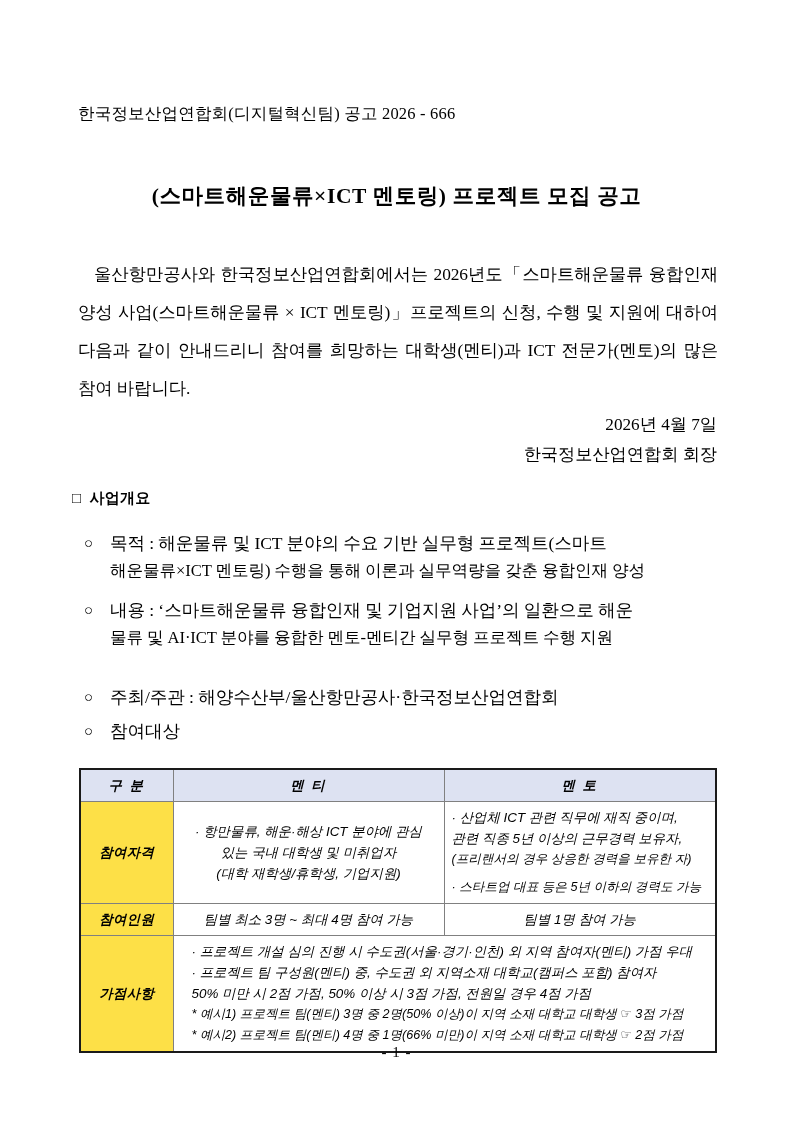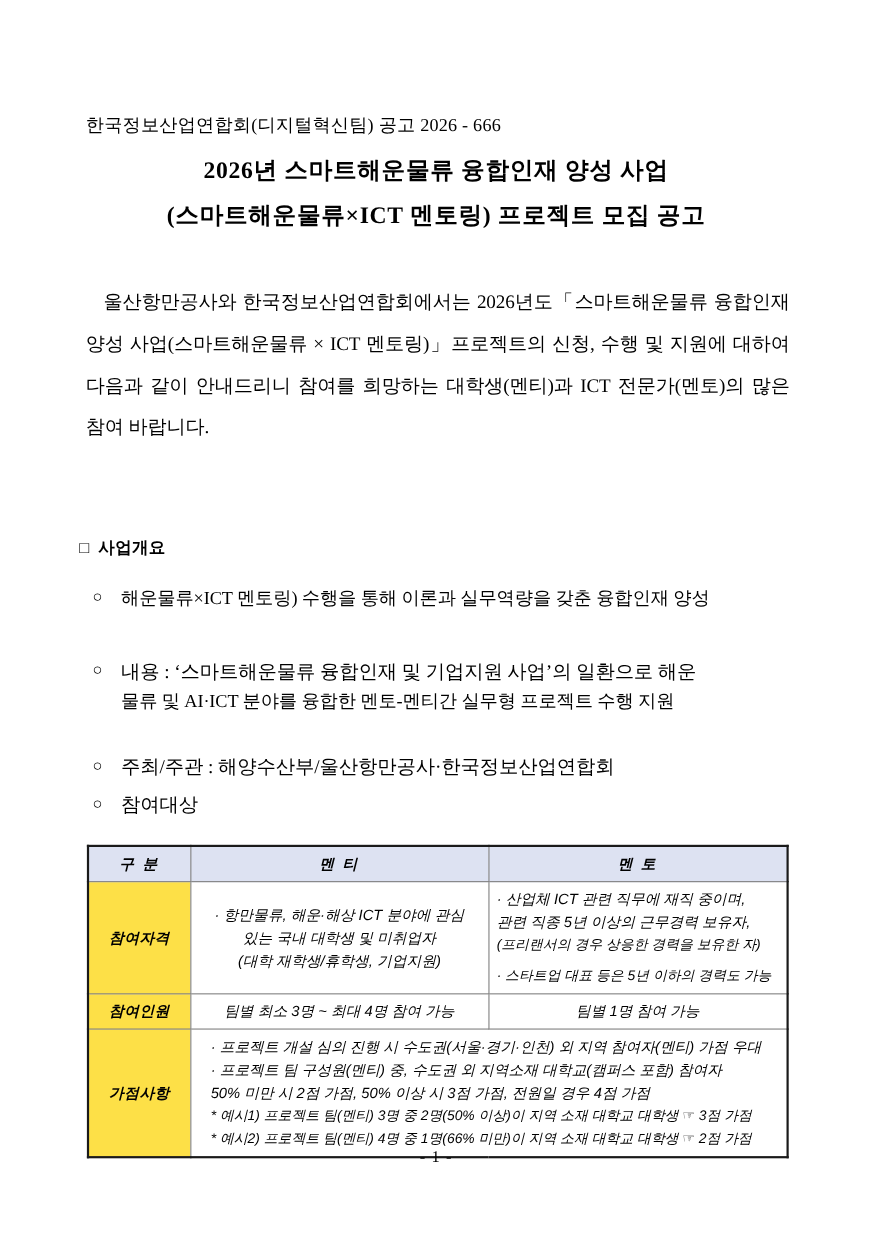--- a/index.html
+++ b/index.html
@@ -200,33 +200,37 @@
     letter-spacing: 1px;
   }
 </style>
 </head>
 <body>
 
 <div class="page">
 
   <div class="doc-number">한국정보산업연합회(디지털혁신팀) 공고 2026 - 666</div>
 
-  <div class="title-line title-1">2026년 스마트해운물류 융합인재 양성 사업</div>
   <div class="title-line title-2">(스마트해운물류×ICT 멘토링) 프로젝트 모집 공고</div>
 
   <div class="intro">울산항만공사와 한국정보산업연합회에서는 2026년도「스마트해운물류 융합인재 양성 사업(스마트해운물류 × ICT 멘토링)」프로젝트의 신청, 수행 및 지원에 대하여 다음과 같이 안내드리니 참여를 희망하는 대학생(멘티)과 ICT 전문가(멘토)의 많은 참여 바랍니다.</div>
 
+  <div class="signature">
+    <div>2026년 4월 7일</div>
+    <div>한국정보산업연합회 회장</div>
+  </div>
 
   <div class="sec-head">
     <span class="sq">□</span><span>사업개요</span>
   </div>
 
   <div class="bullet b-purpose">
     <span class="mark">○</span>
     <span class="btext">
+      <span class="l1">목적 : 해운물류 및 ICT 분야의 수요 기반 실무형 프로젝트(스마트</span>
       <span class="l2">해운물류×ICT 멘토링) 수행을 통해 이론과 실무역량을 갖춘 융합인재 양성</span>
     </span>
   </div>
 
   <div class="bullet b-content">
     <span class="mark">○</span>
     <span class="btext">
       <span class="l1">내용 : ‘스마트해운물류 융합인재 및 기업지원 사업’의 일환으로 해운</span>
       <span class="l2">물류 및 AI·ICT 분야를 융합한 멘토-멘티간 실무형 프로젝트 수행 지원</span>
     </span>

